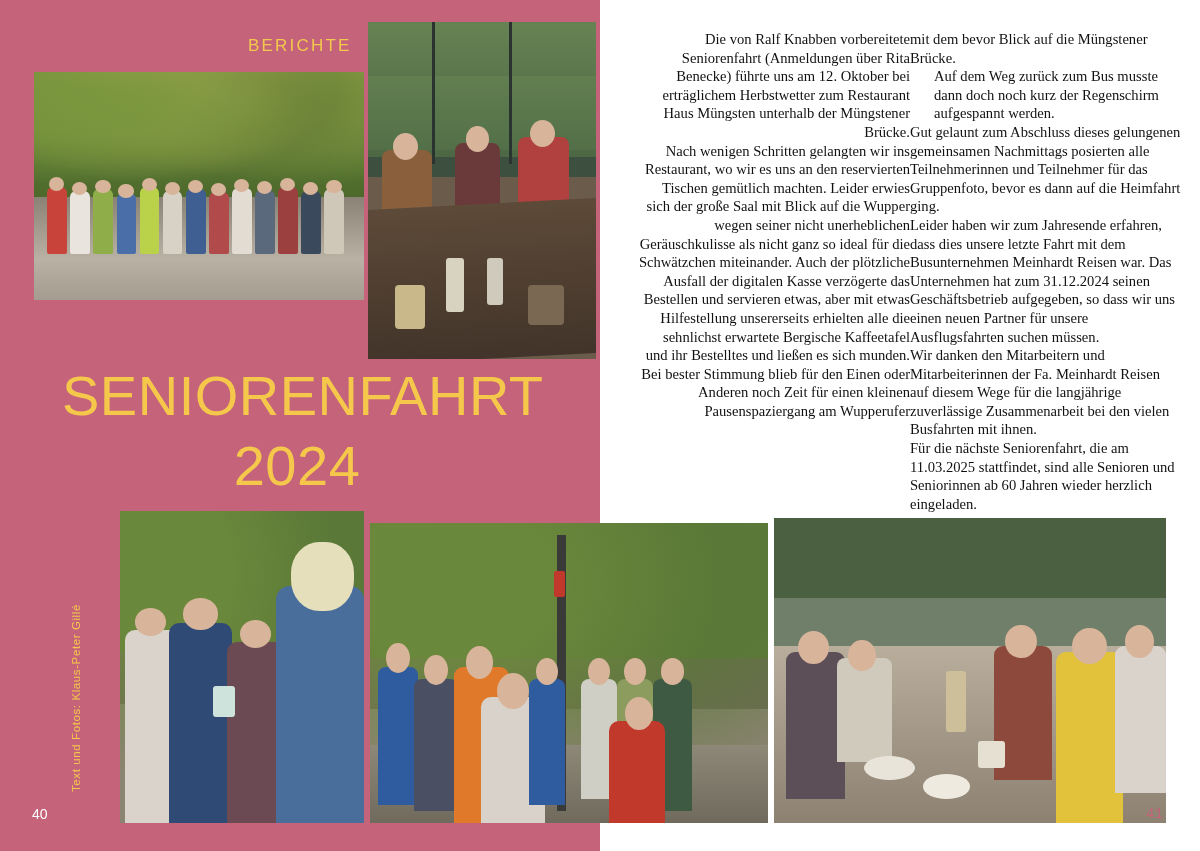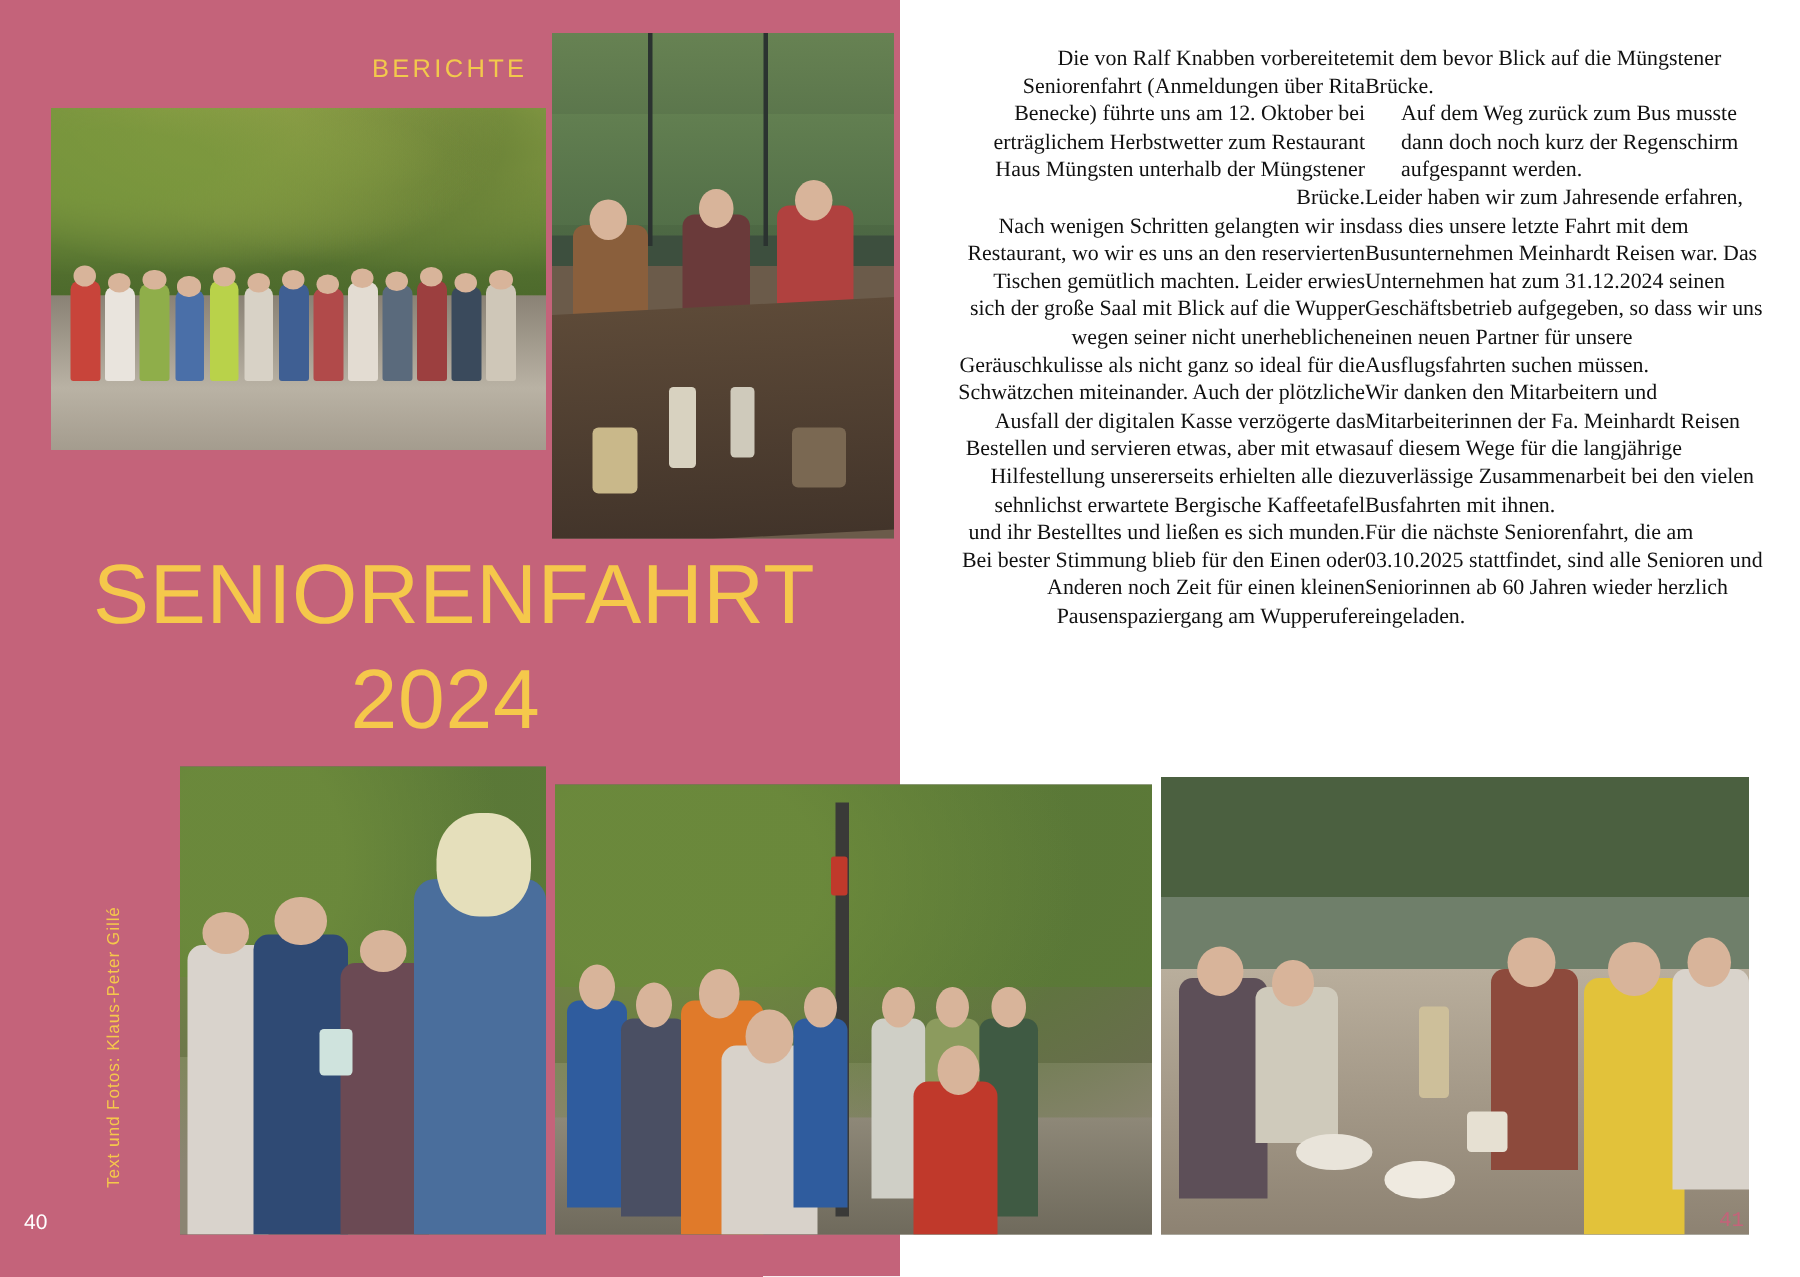--- a/index.html
+++ b/index.html
@@ -66,21 +66,21 @@
     writing-mode: vertical-rl;
     transform: rotate(180deg);
     white-space: nowrap;
   }
   .folio {
     position: absolute;
     font-family: "Liberation Sans", sans-serif;
     font-size: 14px;
     color: #ffffff;
   }
-  .folio-left { left: 16px; top: 806px; }
+  .folio-left { left: 32px; top: 806px; }
   .folio-right { left: 1146px; top: 806px; color: #c4637a; font-family: Liberation Mono, monospace; }
 
   
   .photo {
     position: absolute;
     overflow: hidden;
     background: #6a6a5a;
   }
 
   
@@ -278,22 +278,23 @@
     <p>
         <span style="display: block;">Die von Ralf Knabben vorbereitete Seniorenfahrt (Anmeldungen über Rita Benecke) führte uns am 12. Oktober bei erträglichem Herbstwetter zum Restaurant Haus Müngsten unterhalb der Müngstener Brücke.</span>
         <span style="display: block;">Nach wenigen Schritten gelangten wir ins Restaurant, wo wir es uns an den reservierten Tischen gemütlich machten. Leider erwies sich der große Saal mit Blick auf die Wupper wegen seiner nicht unerheblichen Geräuschkulisse als nicht ganz so ideal für die Schwätzchen miteinander. Auch der plötzliche Ausfall der digitalen Kasse verzögerte das Bestellen und servieren etwas, aber mit etwas Hilfestellung unsererseits erhielten alle die sehnlichst erwartete Bergische Kaffeetafel und ihr Bestelltes und ließen es sich munden.</span>
         <span style="display: block;">Bei bester Stimmung blieb für den Einen oder Anderen noch Zeit für einen kleinen Pausenspaziergang am Wupperufer</span>
       </p>
   </div>
   <div class="col" id="col-2">
     <p>
         <span style="display: block;">mit dem bevor Blick auf die Müngstener Brücke.</span>
         <span style="display: block; margin-left: 24px;">Auf dem Weg zurück zum Bus musste dann doch noch kurz der Regenschirm aufgespannt werden.</span>
+        <span style="display: block;">Gut gelaunt zum Abschluss dieses gelungenen gemeinsamen Nachmittags posierten alle Teilnehmerinnen und Teilnehmer für das Gruppenfoto, bevor es dann auf die Heimfahrt ging.</span>
         <span style="display: block;">Leider haben wir zum Jahresende erfahren, dass dies unsere letzte Fahrt mit dem Busunternehmen Meinhardt Reisen war. Das Unternehmen hat zum 31.12.2024 seinen Geschäftsbetrieb aufgegeben, so dass wir uns einen neuen Partner für unsere Ausflugsfahrten suchen müssen.</span>
         <span style="display: block;">Wir danken den Mitarbeitern und Mitarbeiterinnen der Fa. Meinhardt Reisen auf diesem Wege für die langjährige zuverlässige Zusammenarbeit bei den vielen Busfahrten mit ihnen.</span>
-        <span style="display: block;">Für die nächste Seniorenfahrt, die am 03.10.2025 stattfindet, sind alle Senioren und Seniorinnen ab 60 Jahren wieder herzlich eingeladen.</span>
+        <span style="display: block;">Für die nächste Seniorenfahrt, die am 11.03.2025 stattfindet, sind alle Senioren und Seniorinnen ab 60 Jahren wieder herzlich eingeladen.</span>
       </p>
   </div>
 
   <div class="folio folio-left">40</div>
   <div class="folio folio-right">41</div>
 
 </div>
 
 </body></html>

